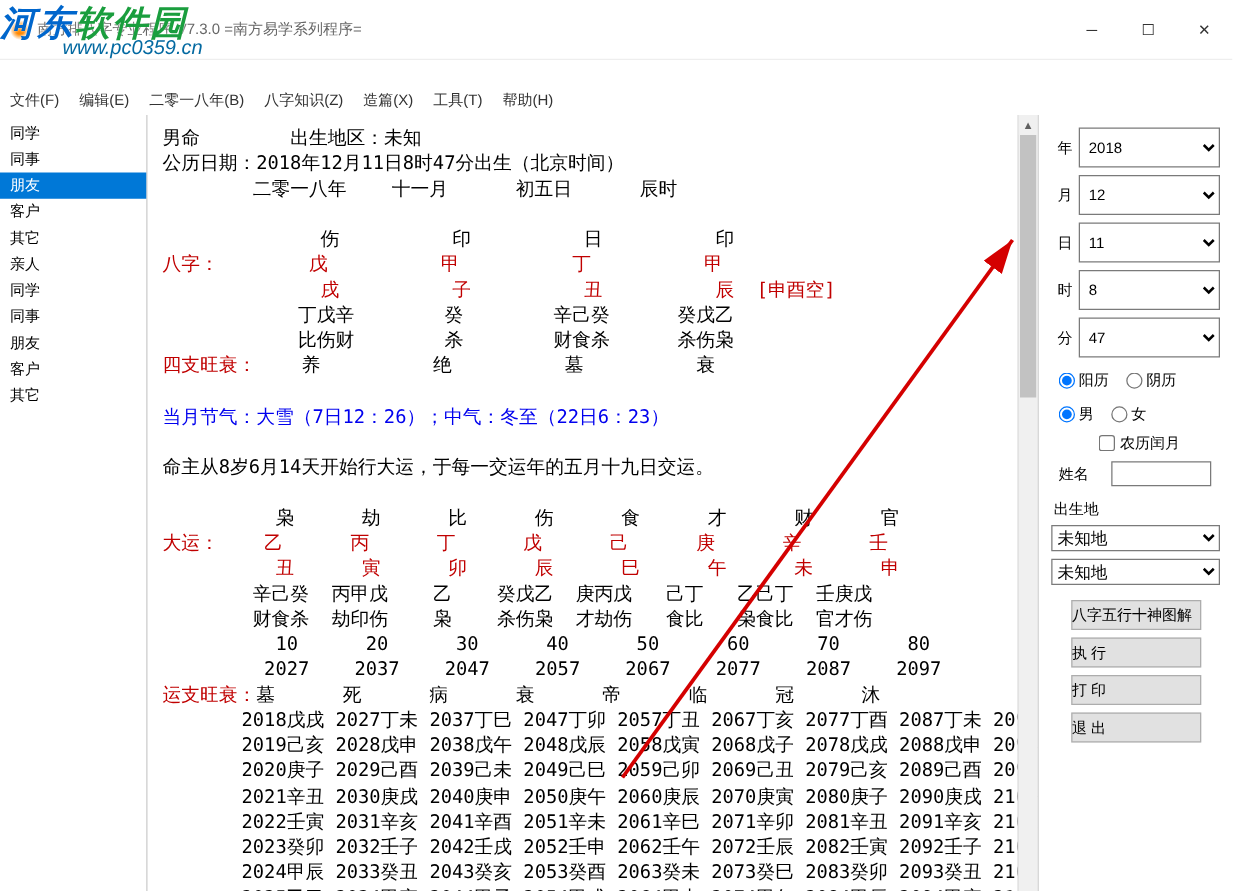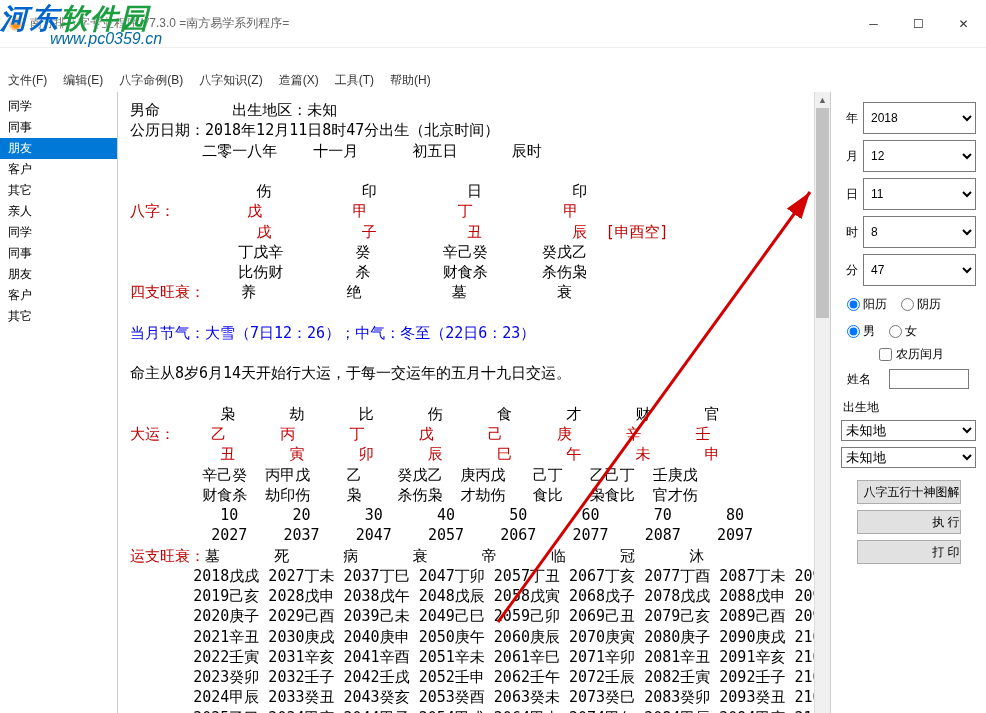--- a/index.html
+++ b/index.html
@@ -28,42 +28,42 @@
 .row { display: flex; align-items: center; margin-bottom: 6px; }
 .row .lbl { width: 22px; text-align: center; }
 .row select, .row input[type=text] { flex: 1; height: 32px; border: 1px solid #7a7a7a; font-size: 12px; padding: 0 3px; background:#fff; }
 .radios { display: flex; gap: 14px; margin: 10px 0 6px 6px; }
 .radios label { display: flex; align-items: center; gap: 3px; cursor: pointer; }
 .chk { margin: 6px 0 6px 6px; display: flex; align-items: center; gap: 4px; padding-left: 32px; }
 .namerow { display:flex; align-items:center; margin: 6px 0 10px 6px; gap: 18px;}
 .namerow input { width: 80px; height: 20px; border:1px solid #7a7a7a;}
 .group-lbl { margin: 4px 0 4px 2px; }
 .sel-full { width: 100%; height: 21px; border:1px solid #7a7a7a; margin-bottom:6px; background:#fff;}
-.btn { display:block; width: 104px; margin: 6px auto; height: 24px; border:1px solid #adadad; background:#e1e1e1; cursor:pointer; text-align:right; line-height:22px;}
+.btn { display:block; width: 104px; margin: 6px auto; height: 24px; border:1px solid #adadad; background:#e1e1e1; cursor:pointer; text-align:left; line-height:22px;}
 .scroll-v { position:absolute; right:0; top:0; bottom:0; width:16px; background:#f0f0f0; border-left:1px solid #ddd;}
 .scroll-v .tbtn { height:16px; background:#f0f0f0; display:flex;align-items:center;justify-content:center;color:#606060;font-size:9px;}
 .scroll-v .thumb { position:absolute; left:1px; right:1px; top:16px; height:210px; background:#c2c2c2;}
 </style>
 </head>
 <body>
 
 <div class="titlebar">
   <div class="icon"></div>
   <div class="title">南方排八字专业程序 V7.3.0   =南方易学系列程序=</div>
   <div class="winbtns">
     <div class="winbtn">─</div>
     <div class="winbtn">☐</div>
     <div class="winbtn close">✕</div>
   </div>
 </div>
 
 <div class="menubar">
   <span>文件(F)</span>
   <span>编辑(E)</span>
-  <span>八字命例(B)</span>
+  <span>二零一八年(B)</span>
   <span>八字知识(Z)</span>
   <span>造篇(X)</span>
   <span>工具(T)</span>
   <span>帮助(H)</span>
 </div>
 
 <div class="watermark">
   <div class="cn"><span class="blue">河东</span><span>软件园</span></div>
   <div class="url">www.pc0359.cn</div>
 </div>
@@ -183,14 +183,15 @@
         <input type="text" value="" style="">
       </div>
 
     <div class="group-lbl">出生地</div>
     <select class="sel-full"><option>未知地</option></select>
     <select class="sel-full"><option>未知地</option></select>
 
     <div class="btn">八字五行十神图解</div>
     <div class="btn">执 行</div>
     <div class="btn">打 印</div>
+    <div class="btn">退 出</div>
   </div>
 </div>
 
 </body></html>

